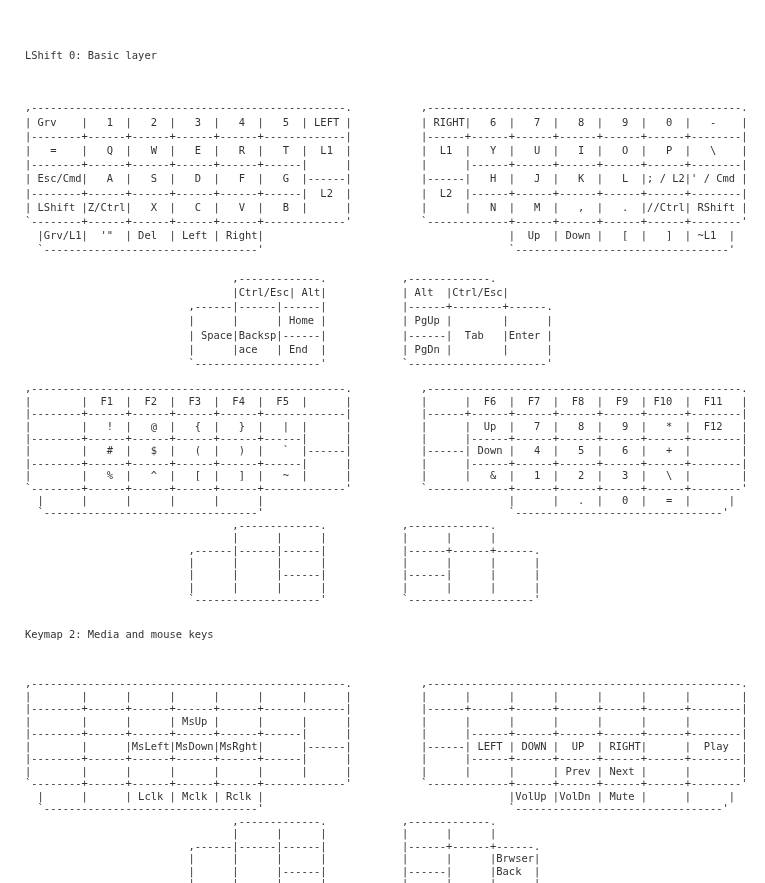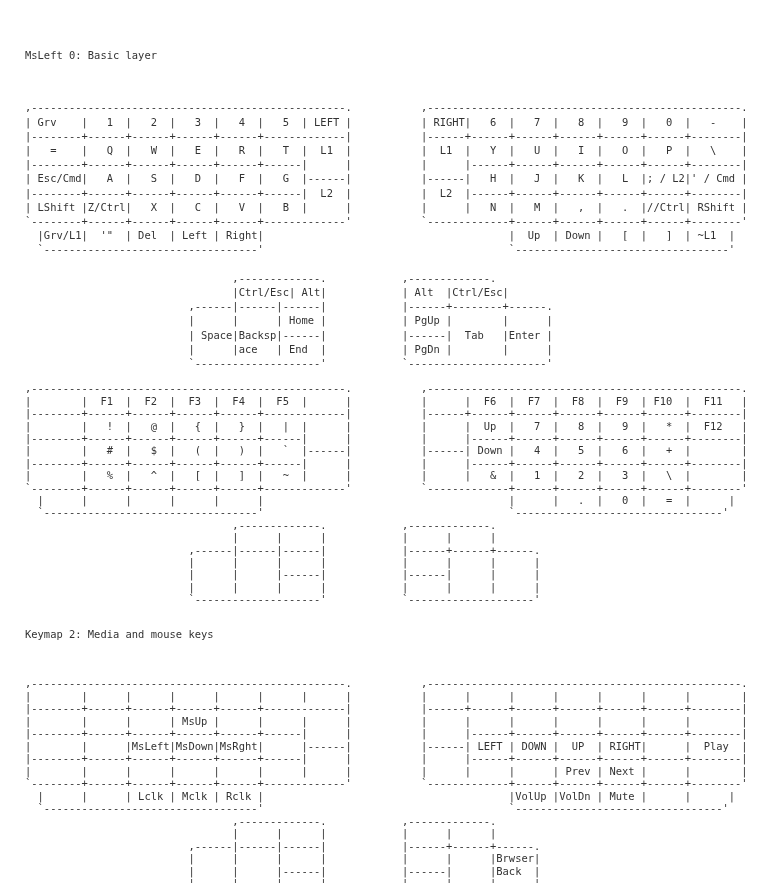--- a/index.html
+++ b/index.html
@@ -42,21 +42,21 @@
   .sec2 { top: 604px; }
   .sec2 .title { line-height: 12.5px; height: 12.5px; }
   .sec2 pre.art { line-height: 12.5px; margin-top: 12.5px; }
 </style>
 </head>
 <body>
 
 <div class="canvas">
 
   <div class="sec sec0">
-    <div class="title">MsLeft 0: Basic layer</div>
+    <div class="title">LShift 0: Basic layer</div>
     <pre class="art">,--------------------------------------------------.           ,--------------------------------------------------.
 | Grv    |   1  |   2  |   3  |   4  |   5  | LEFT |           | RIGHT|   6  |   7  |   8  |   9  |   0  |   -    |
 |--------+------+------+------+------+-------------|           |------+------+------+------+------+------+--------|
 |   =    |   Q  |   W  |   E  |   R  |   T  |  L1  |           |  L1  |   Y  |   U  |   I  |   O  |   P  |   \    |
 |--------+------+------+------+------+------|      |           |      |------+------+------+------+------+--------|
 | Esc/Cmd|   A  |   S  |   D  |   F  |   G  |------|           |------|   H  |   J  |   K  |   L  |; / L2|' / Cmd |
 |--------+------+------+------+------+------|  L2  |           |  L2  |------+------+------+------+------+--------|
 | LShift |Z/Ctrl|   X  |   C  |   V  |   B  |      |           |      |   N  |   M  |   ,  |   .  |//Ctrl| RShift |
 `--------+------+------+------+------+-------------'           `-------------+------+------+------+------+--------'
   |Grv/L1|  '"  | Del  | Left | Right|                                       |  Up  | Down |   [  |   ]  | ~L1  |

